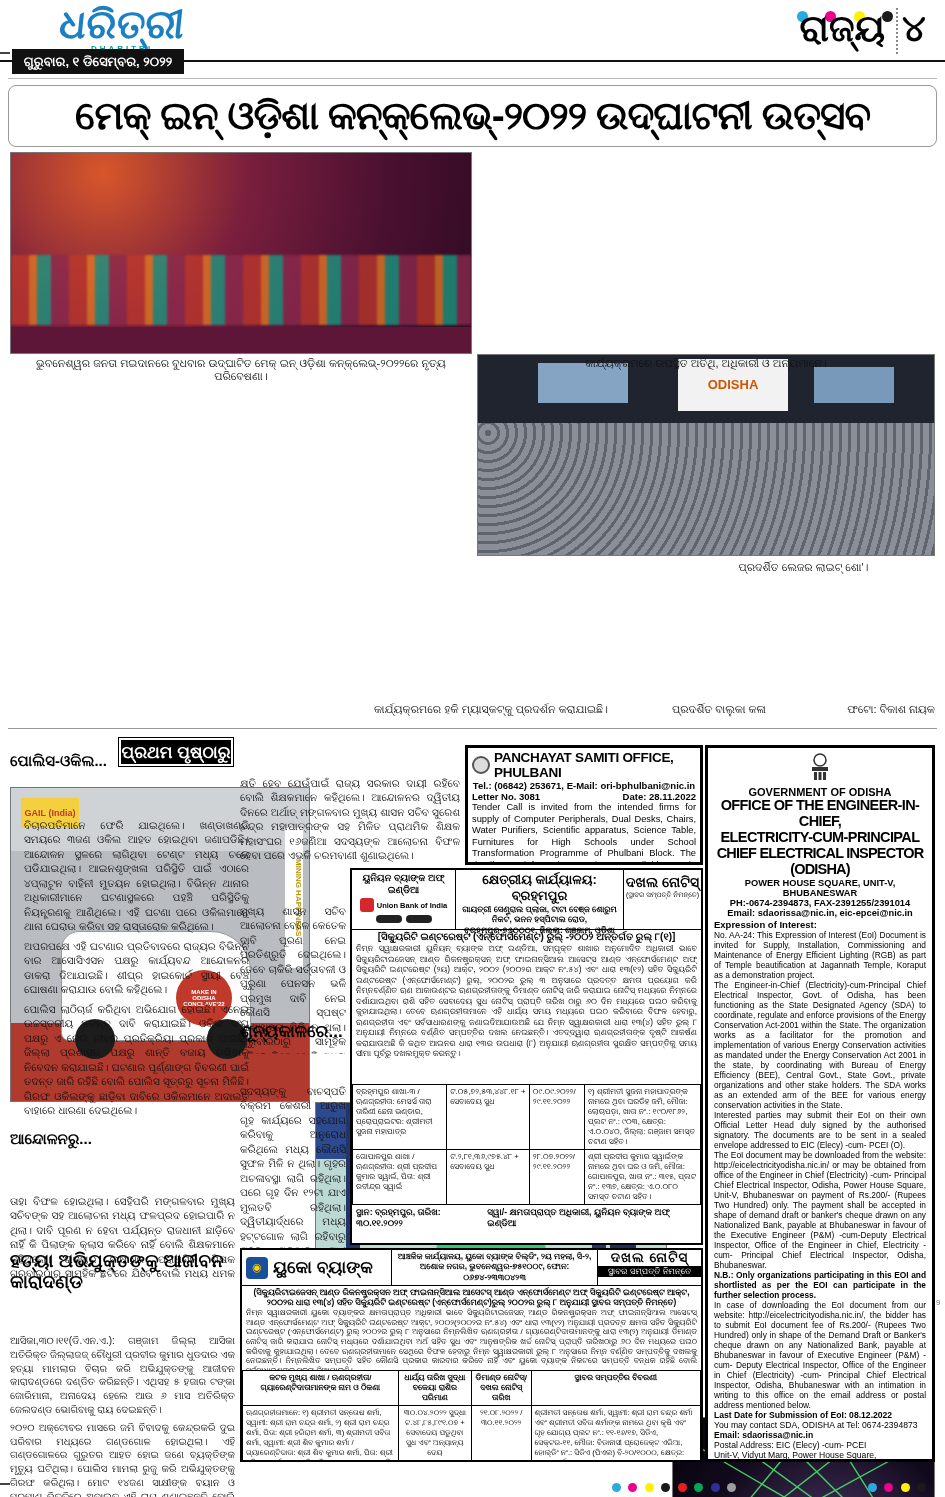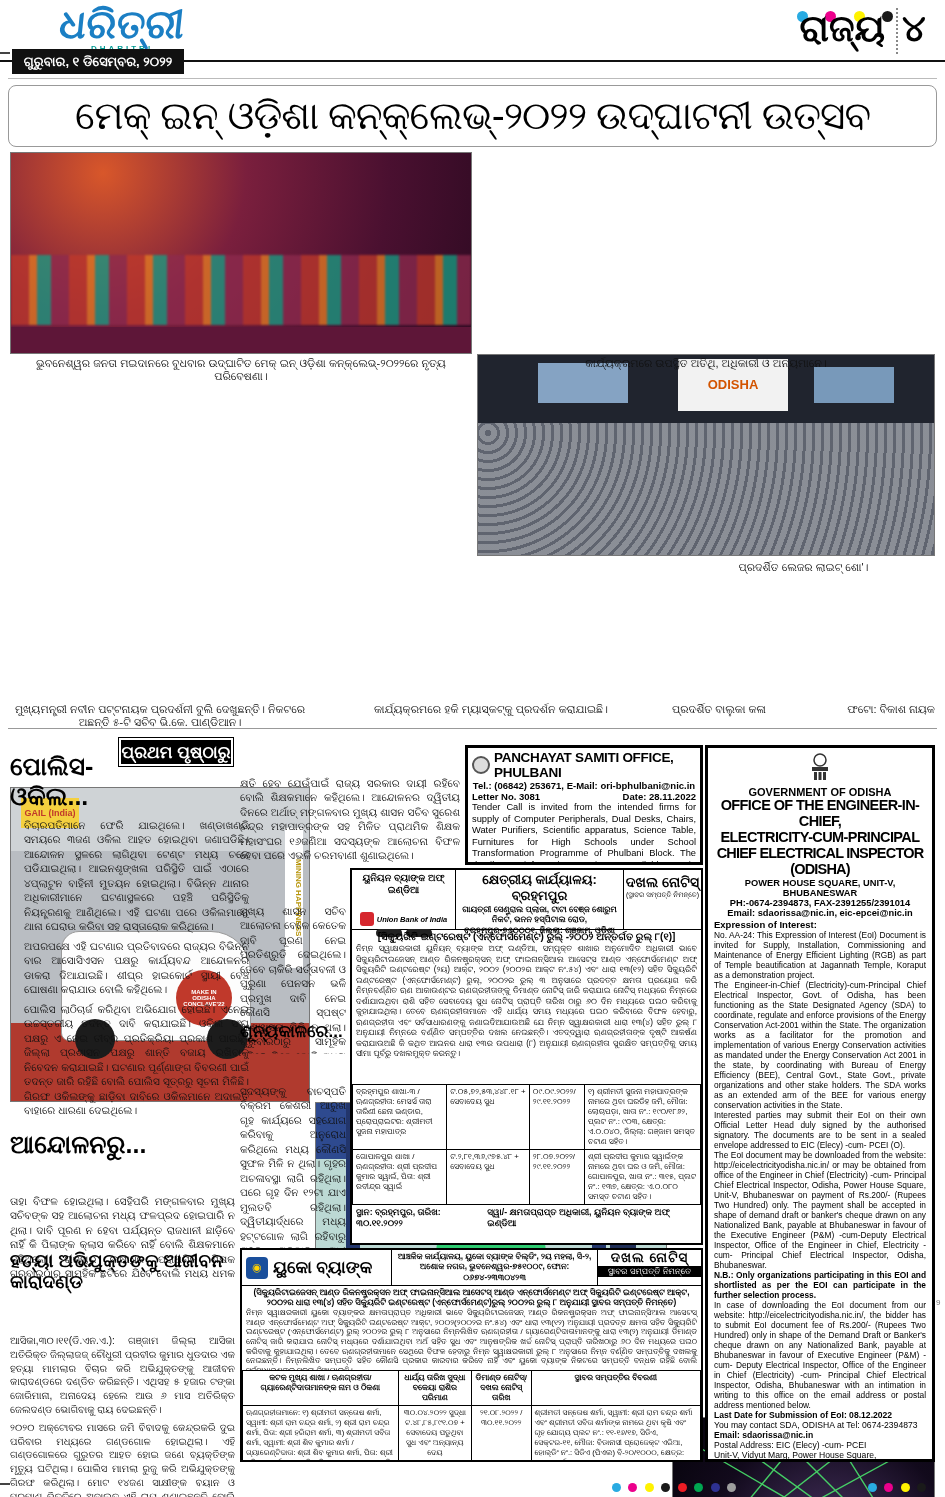--- a/index.html
+++ b/index.html
@@ -2,21 +2,21 @@
 <html><head>
 <meta charset="utf-8">
 <style>
   * { margin:0; padding:0; box-sizing:border-box; }
   body { font-family:"Liberation Sans","DejaVu Sans",sans-serif; background:#e8e8e8; }
   #page { position:relative; width:945px; height:1497px; background:#ffffff; margin:0 auto; overflow:hidden; }
   .abs { position:absolute; }
   .dot { width:11px; height:11px; border-radius:50%; display:inline-block; margin-right:13px; }
   .cap { font-size:11px; color:#111; text-align:center; line-height:1.2; }
   .odia-body { font-size:10.5px; line-height:1.38; text-align:justify; color:#111; overflow:hidden;margin-top:36px; }
-  .art-head { font-size:25px; font-weight:bold; color:#000; }
+  .art-head { font-size:15px; font-weight:bold; color:#000; }
   .photo { overflow:hidden; position:relative; border:1px solid #777; }
   .notice { border:2px solid #000; background:#fff; overflow:hidden; }
   .small { font-size:8.5px; line-height:1.25; }
   table { border-collapse:collapse; width:100%; }
   td,th { border:1px solid #000; padding:2px 3px; vertical-align:top; }
   th { text-align:center; }
   .jt { text-align:justify; }
 </style>
 </head>
 <body>
@@ -36,21 +36,21 @@
     <div style="font-size:8px; font-weight:bold; color:#009a93; letter-spacing:3px;">DHARITRI</div>
   </div>
   <div class="abs" style="left:0; top:60px; width:945px; height:2px; background:#111;"></div>
   <div class="abs" style="left:12px; top:49px; width:172px; height:25px; background:#111; color:#fff; text-align:center; line-height:25px; font-size:13px; font-weight:bold;">ଗୁରୁବାର, ୧ ଡିସେମ୍ବର, ୨୦୨୨</div>
   <div class="abs" style="left:760px; top:8px; width:125px; text-align:right; font-size:37px; font-weight:bold; color:#000;">ରାଜ୍ୟ</div>
   <div class="abs" style="left:896px; top:8px; height:46px; border-left:2px dotted #888;"></div>
   <div class="abs" style="left:902px; top:8px; width:36px; font-size:37px; font-weight:bold; color:#000;">୪</div>
   <div class="abs" style="left:8px; top:78px; width:929px; height:1px; background:#bbb;"></div>
 
   <div class="abs" style="left:8px; top:85px; width:929px; height:62px; border:1px solid #999; border-radius:8px;">
-    <div style="font-size:39px; font-weight:normal; text-align:center; line-height:60px; color:#000; letter-spacing:-1px;">ମେକ୍ ଇନ୍ ଓଡ଼ିଶା କନ୍‌କ୍ଲେଭ୍-୨୦୨୨ ଉଦ୍‌ଘାଟନୀ ଉତ୍ସବ</div>
+    <div style="font-size:39px; font-weight:bold; text-align:center; line-height:60px; color:#000; letter-spacing:-1px;">ମେକ୍ ଇନ୍ ଓଡ଼ିଶା କନ୍‌କ୍ଲେଭ୍-୨୦୨୨ ଉଦ୍‌ଘାଟନୀ ଉତ୍ସବ</div>
   </div>
 
   <div class="abs photo" style="left:10px; top:152px; width:462px; height:202px; background:radial-gradient(circle at 20% 10%, #d8572a 0%, #7a1f3d 35%, #4a1030 70%, #2e0a22 100%);">
     <div style="position:absolute; bottom:28px; left:0; width:100%; height:70px; background:repeating-linear-gradient(90deg,#c0392b 0 18px,#e67e22 18px 26px,#16a085 26px 40px,#8e2b4e 40px 58px); opacity:.75; filter:blur(1px);"></div>
     <div style="position:absolute; bottom:0; left:0; width:100%; height:26px; background:#5e1638;"></div>
   </div>
   <div class="abs photo" style="left:477px; top:152px; width:458px; height:202px; background:linear-gradient(#20242e 0 34%, #7d8087 34% 100%);">
     <div style="position:absolute; top:8px; left:60px; width:90px; height:40px; background:#9fc3e8; opacity:.8;"></div>
     <div style="position:absolute; top:4px; left:200px; width:110px; height:52px; background:#f2f2f2; color:#d35400; font-weight:bold; font-size:13px; text-align:center; line-height:52px;">ODISHA</div>
     <div style="position:absolute; top:12px; right:40px; width:80px; height:36px; background:#8fb7dd; opacity:.8;"></div>
@@ -89,21 +89,20 @@
         <line x1="250" y1="160" x2="90" y2="0"></line>
           <line x1="250" y1="160" x2="150" y2="0"></line>
         <line x1="20" y1="150" x2="240" y2="30"></line>
           <line x1="20" y1="150" x2="200" y2="10"></line>
         <line x1="20" y1="150" x2="140" y2="4"></line>
       </g>
     </svg>
   </div>
   <div class="abs cap" style="left:672px; top:561px; width:263px;">ପ୍ରଦର୍ଶିତ ଲେଜର ଲାଇଟ୍ ଶୋ'।</div>
 
-  <div class="abs cap" style="left:10px; top:703px; width:300px;">ମୁଖ୍ୟମନ୍ତ୍ରୀ ନବୀନ ପଟ୍ଟନାୟକ ପ୍ରଦର୍ଶନୀ ବୁଲି ଦେଖୁଛନ୍ତି। ନିକଟରେ ଅଛନ୍ତି ୫-ଟି ସଚିବ ଭି.କେ. ପାଣ୍ଡିଆନ।</div>
   <div class="abs cap" style="left:315px; top:703px; width:352px;">କାର୍ଯ୍ୟକ୍ରମରେ ହକି ମ୍ୟାସ୍କଟ୍‌କୁ ପ୍ରଦର୍ଶନ କରାଯାଇଛି।</div>
   <div class="abs cap" style="left:672px; top:703px; width:140px; text-align:left;">ପ୍ରଦର୍ଶିତ ବାଲୁକା କଳା</div>
   <div class="abs cap" style="left:815px; top:703px; width:120px; text-align:right;">ଫଟୋ: ବିକାଶ ନାୟକ</div>
   <div class="abs" style="left:8px; top:728px; width:929px; height:1px; background:#999;"></div>
 
   <div class="abs" style="left:118px; top:737px; width:116px; height:30px; background:#000; color:#fff; font-size:17px; font-weight:bold; text-align:center; line-height:30px; border:1px solid #000; box-shadow:0 0 0 2px #fff inset;">ପ୍ରଥମ ପୃଷ୍ଠାରୁ</div>
 
   <div class="abs art-head" style="left:10px; top:752px; width:106px;">ପୋଲିସ-ଓକିଲ...</div>
   <div class="abs odia-body" style="left:24px; top:782px; width:225px; height:344px;">
     <p>ବିଚାରପତିମାନେ ଫେରି ଯାଇଥିଲେ। ଖଣ୍ଡାଖଣ୍ଡି ସମୟରେ ୩ଜଣ ଓକିଲ ଆହତ ହୋଇଥିବା ଜଣାପଡିଛି। ଆନ୍ଦୋଳନ ସ୍ଥଳରେ ଲାଗିଥିବା ଟେଣ୍ଟ ମଧ୍ୟ ଚକେ ପଡିଯାଇଥିଲା। ଆଇନଶୃଙ୍ଖଳା ପରିସ୍ଥିତି ପାଇଁ ଏଠାରେ ୪ପ୍ଲାଟୁନ ବାହିନୀ ମୁତୟନ ହୋଇଥିଲା। ବିଭିନ୍ନ ଥାନାର ଅଧିକାରୀମାନେ ଘଟଣାସ୍ଥଳରେ ପହଞ୍ଚି ପରିସ୍ଥିତିକୁ ନିୟନ୍ତ୍ରଣକୁ ଆଣିଥିଲେ। ଏହି ଘଟଣା ପରେ ଓକିଲମାନେ ଥାନା ଘେରାଉ କରିବା ସହ ରାସ୍ତାରୋକ କରିଥିଲେ।</p>
@@ -137,21 +136,21 @@
       <span>Date: 28.11.2022</span>
     </div>
     <div class="small jt" style="font-size:9.3px;">Tender Call is invited from the intended firms for supply of Computer Peripherals, Dual Desks, Chairs, Water Purifiers, Scientific apparatus, Science Table, Furnitures for High Schools under School Transformation Programme of Phulbani Block. The details information is available in http://Kandhamal.nic.in.</div>
 
   </div>
 
   <div class="abs notice" style="left:350px; top:868px; width:353px; height:377px;">
     <div style="display:flex; border-bottom:1px solid #000; height:60px;">
       <div style="width:104px; border-right:1px solid #000; padding:2px; text-align:center;">
         <div style="font-size:9.5px; font-weight:bold;">ୟୁନିୟନ ବ୍ୟାଙ୍କ ଅଫ୍ ଇଣ୍ଡିଆ</div>
-        <div style="display:flex; align-items:center; justify-content:center; gap:3px; margin-top:16px;font-style:italic;">
+        <div style="display:flex; align-items:center; justify-content:center; gap:3px; margin-top:2px;">
           <span style="width:14px; height:14px; background:#d6272e; border-radius:3px; display:inline-block;"></span>
           <span style="font-size:7.5px; font-weight:bold;">Union Bank of India</span>
         </div>
         <div style="display:flex; justify-content:center; gap:4px; margin-top:3px;">
           <span style="width:26px; height:8px; background:#222; border-radius:4px;"></span>
           <span style="width:26px; height:8px; background:#222; border-radius:4px;"></span>
         </div>
       </div>
       <div style="flex:1; padding:2px 4px; text-align:center;">
         <div style="font-size:13px; font-weight:bold;">କ୍ଷେତ୍ରୀୟ କାର୍ଯ୍ୟାଳୟ: ବ୍ରହ୍ମପୁର</div>
@@ -222,21 +221,21 @@
   <div class="abs" style="left:10px; top:1250px; width:225px; font-size:18.5px; font-weight:bold; line-height:1.15; color:#000;">ହତ୍ୟା ଅଭିଯୁକ୍ତଙ୍କୁ ଆଜୀବନ କାରାଦଣ୍ଡ</div>
   <div class="abs odia-body" style="left:10px; top:1298px; width:225px; height:164px; font-size:10px;">
     <p>ଆସିକା,୩୦।୧୧(ଡି.ଏନ.ଏ.): ଗଞ୍ଜାମ ଜିଲ୍ଲା ଆସିକା ଅତିରିକ୍ତ ଜିଲ୍ଲାଜଜ୍ ଚୌଧୁରୀ ପ୍ରବୀର କୁମାର ଧୁଡଦାର ଏକ ହତ୍ୟା ମାମଲାର ବିଚାର କରି ଅଭିଯୁକ୍ତଙ୍କୁ ଆଜୀବନ କାରାଦଣ୍ଡରେ ଦଣ୍ଡିତ କରିଛନ୍ତି। ଏଥିସହ ୫ ହଜାର ଟଙ୍କା ଜୋରିମାନା, ଅନାଦେୟ ହେଲେ ଆଉ ୬ ମାସ ଅତିରିକ୍ତ ଜେଲଦଣ୍ଡ ଭୋଗିବାକୁ ରାୟ ଦେଇଛନ୍ତି।</p>
     <p style="margin-top:4px;">୨୦୨୦ ଅକ୍ଟୋବର ମାସରେ ଜମି ବିବାଦକୁ କେନ୍ଦ୍ରକରି ଦୁଇ ପରିବାର ମଧ୍ୟରେ ଗଣ୍ଡଗୋଳ ହୋଇଥିଲା। ଏହି ଗଣ୍ଡଗୋଳରେ ଗୁରୁତର ଆହତ ହୋଇ ଜଣେ ବ୍ୟକ୍ତିଙ୍କ ମୃତ୍ୟୁ ଘଟିଥିଲା। ପୋଲିସ ମାମଲା ରୁଜୁ କରି ଅଭିଯୁକ୍ତଙ୍କୁ ଗିରଫ କରିଥିଲା। ମୋଟ ୧୪ଜଣ ସାକ୍ଷୀଙ୍କ ବୟାନ ଓ ପ୍ରମାଣ ଭିତ୍ତିରେ ଅଦାଲତ ଏହି ରାୟ ଶୁଣାଇଛନ୍ତି ବୋଲି ସରକାରୀ ଓକିଲ ସୂଚନା ଦେଇଛନ୍ତି।</p>
   </div>
 
   <div class="abs notice" style="left:240px; top:1248px; width:463px; height:214px;">
     <div style="display:flex; border-bottom:1px solid #000; height:36px;">
       <div style="width:150px; border-right:1px solid #000; display:flex; align-items:center; gap:5px; padding-left:4px;">
         <span style="width:22px; height:22px; background:#1a4f9c; border-radius:4px; display:inline-flex; align-items:center; justify-content:center; color:#ffd200; font-weight:bold; font-size:11px;">◉</span>
-        <span style="font-size:17px; font-weight:bold;font-family:Liberation Serif, serif;">ୟୁକୋ ବ୍ୟାଙ୍କ</span>
+        <span style="font-size:17px; font-weight:bold;">ୟୁକୋ ବ୍ୟାଙ୍କ</span>
       </div>
       <div style="flex:1; font-size:8.2px; font-weight:bold; text-align:center; line-height:1.25; padding:2px;">ଆଞ୍ଚଳିକ କାର୍ଯ୍ୟାଳୟ, ୟୁକୋ ବ୍ୟାଙ୍କ ବିଲ୍ଡିଂ, ୨ୟ ମହଲା, ସି-୨, ଅଶୋକ ନଗର, ଭୁବନେଶ୍ୱର-୭୫୧୦୦୯, ଫୋନ: ୦୬୭୪-୨୩୩୦୪୨୩</div>
       <div style="width:104px; border-left:1px solid #000; text-align:center;">
         <div style="font-size:13.5px; font-weight:bold; letter-spacing:1px;">ଦଖଲ ନୋଟିସ୍</div>
         <div style="font-size:8.5px; background:#000; color:#fff;">ସ୍ଥାବର ସମ୍ପତ୍ତି ନିମନ୍ତେ</div>
       </div>
     </div>
     <div style="font-size:8.4px; font-weight:bold; text-align:center; line-height:1.2; padding:1px 6px;">(ସିକ୍ୟୁରିଟାଇଜେସନ୍ ଆଣ୍ଡ ରିକନଷ୍ଟ୍ରକ୍ସନ ଅଫ୍ ଫାଇନାନ୍ସିଆଲ ଆସେଟସ୍ ଆଣ୍ଡ ଏନ୍‌ଫୋର୍ସମେଣ୍ଟ ଅଫ୍ ସିକ୍ୟୁରିଟି ଇଣ୍ଟରେଷ୍ଟ ଆକ୍ଟ, ୨୦୦୨ର ଧାରା ୧୩(୪) ସହିତ ସିକ୍ୟୁରିଟି ଇଣ୍ଟରେଷ୍ଟ (ଏନ୍‌ଫୋର୍ସମେଣ୍ଟ)ରୁଲ୍ ୨୦୦୨ର ରୁଲ୍ ୮ ଅନୁଯାୟୀ ସ୍ଥାବର ସମ୍ପତ୍ତି ନିମନ୍ତେ)</div>
     <div class="jt" style="font-size:7.9px; line-height:1.22; padding:0 4px; height:62px; overflow:hidden;">ନିମ୍ନ ସ୍ୱାକ୍ଷରକାରୀ ୟୁକୋ ବ୍ୟାଙ୍କର କ୍ଷମତାପ୍ରାପ୍ତ ଅଧିକାରୀ ଭାବେ ସିକ୍ୟୁରିଟାଇଜେସନ୍ ଆଣ୍ଡ ରିକନଷ୍ଟ୍ରକ୍ସନ ଅଫ୍ ଫାଇନାନ୍ସିଆଲ ଆସେଟସ୍ ଆଣ୍ଡ ଏନ୍‌ଫୋର୍ସମେଣ୍ଟ ଅଫ୍ ସିକ୍ୟୁରିଟି ଇଣ୍ଟରେଷ୍ଟ ଆକ୍ଟ, ୨୦୦୨(୨୦୦୨ର ନଂ.୫୪) ଏବଂ ଧାରା ୧୩(୧୨) ଅନୁଯାୟୀ ପ୍ରଦତ୍ତ କ୍ଷମତା ସହିତ ସିକ୍ୟୁରିଟି ଇଣ୍ଟରେଷ୍ଟ (ଏନ୍‌ଫୋର୍ସମେଣ୍ଟ) ରୁଲ୍ ୨୦୦୨ର ରୁଲ୍ ୮ ଅନୁସାରେ ନିମ୍ନଲିଖିତ ଋଣଗ୍ରହୀତା / ଗ୍ୟାରେଣ୍ଟିଦାତାମାନଙ୍କୁ ଧାରା ୧୩(୨) ଅନୁଯାୟୀ ଡିମାଣ୍ଡ ନୋଟିସ୍ ଜାରି କରାଯାଇ ନୋଟିସ୍ ମଧ୍ୟରେ ଦର୍ଶାଯାଇଥିବା ଅର୍ଥ ସହିତ ସୁଧ ଏବଂ ଆନୁଷଙ୍ଗିକ ଖର୍ଚ୍ଚ ନୋଟିସ୍ ପ୍ରାପ୍ତି ତାରିଖଠାରୁ ୬୦ ଦିନ ମଧ୍ୟରେ ପଇଠ କରିବାକୁ କୁହାଯାଇଥିଲା। ତେବେ ଋଣଗ୍ରହୀତାମାନେ ସେଥିରେ ବିଫଳ ହେବାରୁ ନିମ୍ନ ସ୍ୱାକ୍ଷରକାରୀ ରୁଲ୍ ୮ ଅନୁସାରେ ନିମ୍ନ ବର୍ଣ୍ଣିତ ସମ୍ପତ୍ତିକୁ ଦଖଲକୁ ନେଇଛନ୍ତି। ନିମ୍ନଲିଖିତ ସମ୍ପତ୍ତି ସହିତ କୌଣସି ପ୍ରକାର କାରବାର କରିବେ ନାହିଁ ଏବଂ ୟୁକୋ ବ୍ୟାଙ୍କ ନିକଟରେ ସମ୍ପତ୍ତି ବନ୍ଧକ ରହିଛି ବୋଲି ସର୍ବସାଧାରଣଙ୍କୁ ସୂଚନା ଦିଆଯାଉଛି।</div>
     <table style="font-size:7.6px;">

